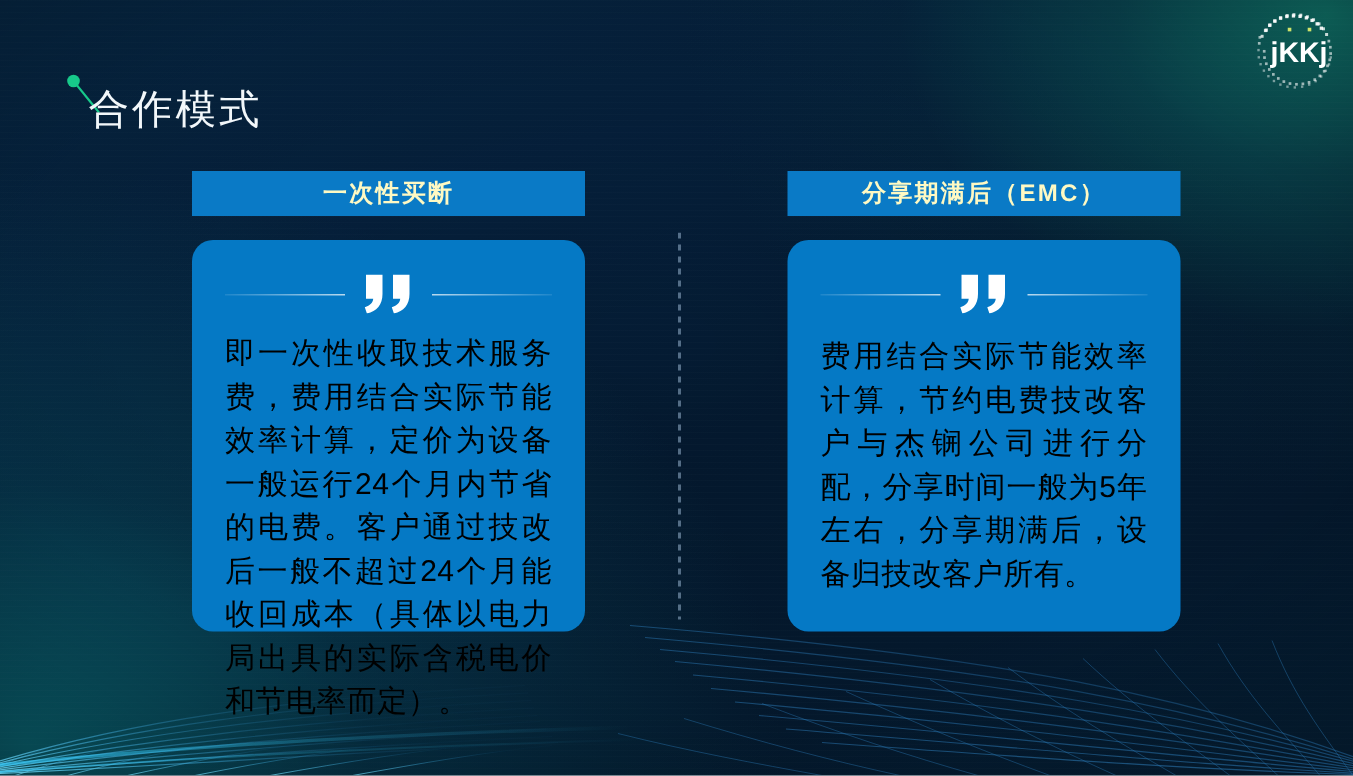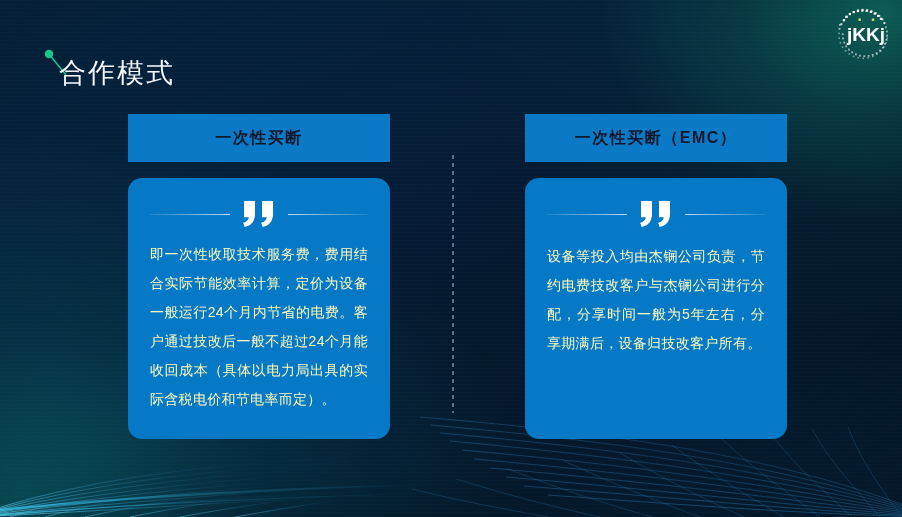--- a/index.html
+++ b/index.html
@@ -89,23 +89,23 @@
     white-space: nowrap;
   }
   .heading-accent { position:absolute; left:0; top:0; width:330px; height:46px; }
 
   
   .col { position: absolute; top: 114px; width: 262px; }
   .col-left  { left: 128px; }
   .col-right { left: 525px; }
 
   .card-title {
-    height: 48px;
+    height: 30px;
     background: #0a7ac6;
-    color: #0f172a;
+    color: #fef9c3;
     font-size: 16px;
     font-weight: bold;
     letter-spacing: 1.5px;
     display: flex;
     align-items: center;
     justify-content: center;
     white-space: nowrap;
   }
 
   .card-body {
@@ -130,22 +130,22 @@
   .q-line.right { background: linear-gradient(to left,  rgba(255,255,255,0.10), rgba(255,255,255,0.72)); }
   .q-mark {
     flex: 0 0 auto;
     margin: 0 12px;
     width: 34px;
     height: 26px;
   }
   .q-mark svg { display:block; width:34px; height:26px; }
 
   .card-text {
-    color: #fef9c3;
-    font-size: 14px;
+    color: #000000;
+    font-size: 20px;
     line-height: 29px;
     text-align: justify;
     text-justify: inter-ideograph;
     letter-spacing: 0.3px;
   }
   .card-body.right .card-text { padding-top: 2px; }
 
   
   .divider {
     position: absolute;
@@ -359,29 +359,29 @@
             <path d="M20,0 h11 v13 c0,7.2 -3.8,11.6 -10.4,13 l-1.4,-4.2 c3.6,-1.1 5.4,-3 5.6,-5.6 h-4.8 z" fill="#ffffff"></path>
           </svg>
         </div>
         <div class="q-line right"></div>
       </div>
       <div class="card-text">即一次性收取技术服务费，费用结合实际节能效率计算，定价为设备一般运行24个月内节省的电费。客户通过技改后一般不超过24个月能收回成本（具体以电力局出具的实际含税电价和节电率而定）。</div>
     </div>
   </div>
 
   <div class="col col-right">
-    <div class="card-title">一次性买断（EMC）</div>
+    <div class="card-title">分享期满后（EMC）</div>
     <div class="card-body right">
       <div class="quote-row">
         <div class="q-line left"></div>
         <div class="q-mark">
           <svg viewBox="0 0 34 26" xmlns="http://www.w3.org/2000/svg">
             <path d="M2,0 h11 v13 c0,7.2 -3.8,11.6 -10.4,13 l-1.4,-4.2 c3.6,-1.1 5.4,-3 5.6,-5.6 h-4.8 z" fill="#ffffff"></path>
             <path d="M20,0 h11 v13 c0,7.2 -3.8,11.6 -10.4,13 l-1.4,-4.2 c3.6,-1.1 5.4,-3 5.6,-5.6 h-4.8 z" fill="#ffffff"></path>
           </svg>
         </div>
         <div class="q-line right"></div>
       </div>
-      <div class="card-text">设备等投入均由杰锎公司负责，节约电费技改客户与杰锎公司进行分配，分享时间一般为5年左右，分享期满后，设备归技改客户所有。</div>
+      <div class="card-text">费用结合实际节能效率计算，节约电费技改客户与杰锎公司进行分配，分享时间一般为5年左右，分享期满后，设备归技改客户所有。</div>
     </div>
   </div>
 
 </div>
 
 </body></html>

